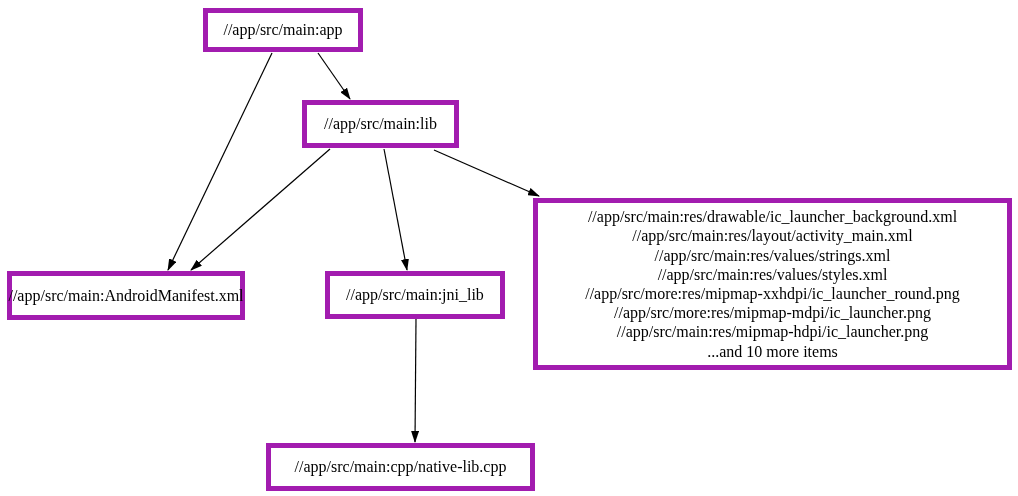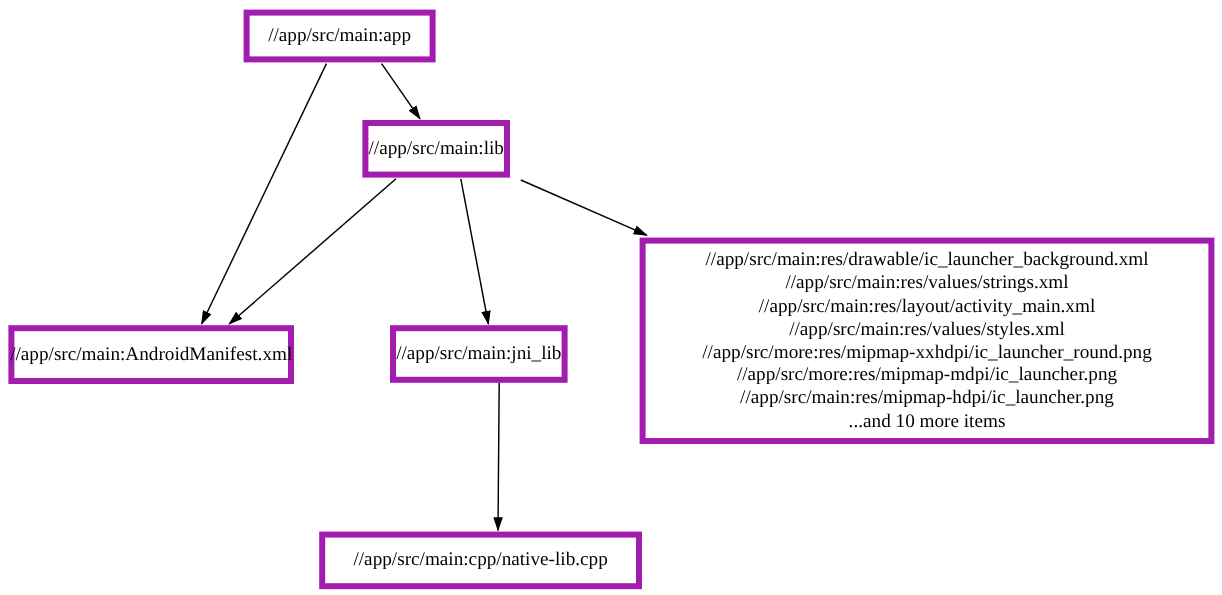--- a/index.html
+++ b/index.html
@@ -34,23 +34,23 @@
     font-size: 16px;
     line-height: 1.2;
     white-space: nowrap;
   }
   .node.multiline {
     flex-direction: column;
     justify-content: center;
     line-height: 19.2px;
   }
   .node-app      { left: 203px; top: 8px;   width: 160px; height: 44px; }
-  .node-lib      { left: 302px; top: 100px; width: 123px; height: 48px; }
+  .node-lib      { left: 302px; top: 100px; width: 157px; height: 48px; }
   .node-manifest { left: 7px;   top: 271px; width: 238px; height: 49px; }
-  .node-jnilib   { left: 325px; top: 271px; width: 148px; height: 48px; }
+  .node-jnilib   { left: 325px; top: 271px; width: 180px; height: 48px; }
   .node-res      { left: 533px; top: 198px; width: 479px; height: 172px; }
   .node-native   { left: 266px; top: 443px; width: 269px; height: 48px; }
 </style>
 </head>
 <body>
 
 <div class="canvas">
 
   <svg class="edge-layer" width="1018" height="496" viewBox="0 0 1018 496" xmlns="http://www.w3.org/2000/svg">
     <defs>
@@ -77,22 +77,22 @@
   <div class="node node-manifest">
     <span>//app/src/main:AndroidManifest.xml</span>
   </div>
 
   <div class="node node-jnilib">
     <span>//app/src/main:jni_lib</span>
   </div>
 
   <div class="node node-res multiline">
     <div>//app/src/main:res/drawable/ic_launcher_background.xml</div>
+    <div>//app/src/main:res/layout/activity_main.xml</div>
     <div>//app/src/main:res/values/strings.xml</div>
-    <div>//app/src/main:res/layout/activity_main.xml</div>
     <div>//app/src/main:res/values/styles.xml</div>
     <div>//app/src/more:res/mipmap-xxhdpi/ic_launcher_round.png</div>
     <div>//app/src/more:res/mipmap-mdpi/ic_launcher.png</div>
     <div>//app/src/main:res/mipmap-hdpi/ic_launcher.png</div>
     <div>...and 10 more items</div>
   </div>
 
   <div class="node node-native">
     <span>//app/src/main:cpp/native-lib.cpp</span>
   </div>

